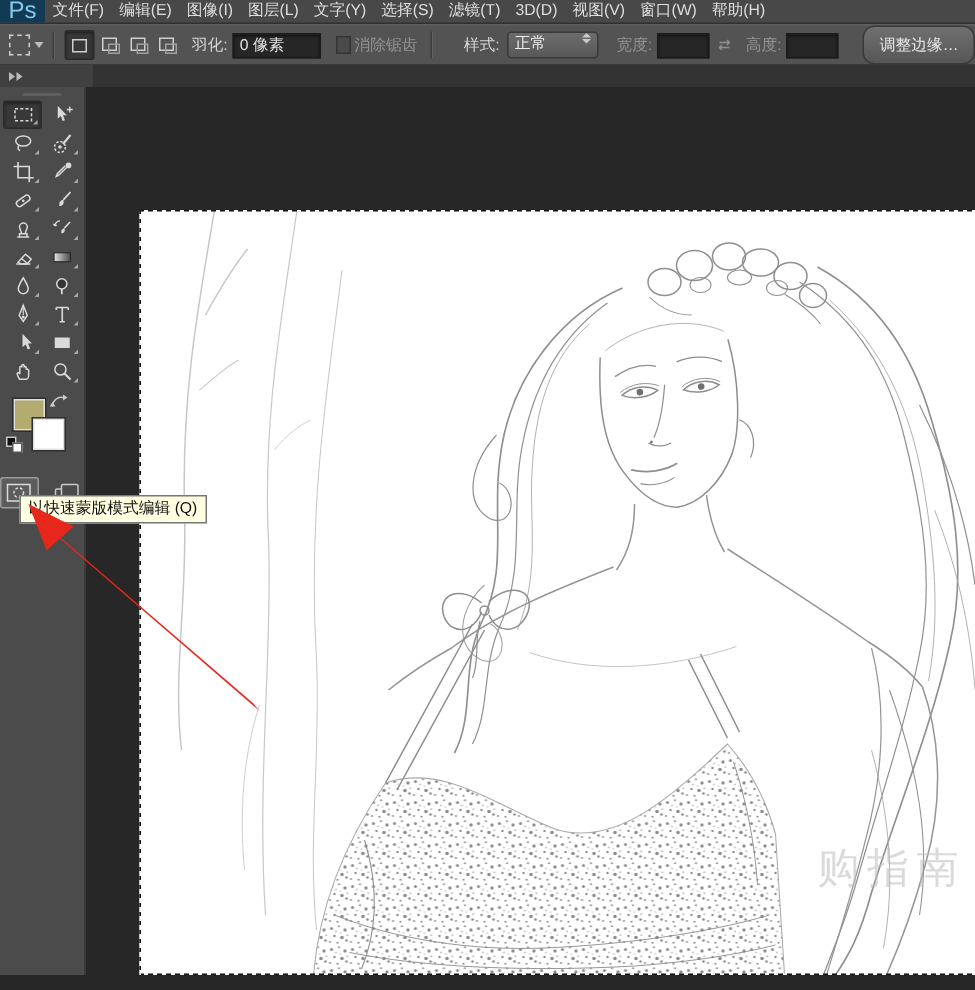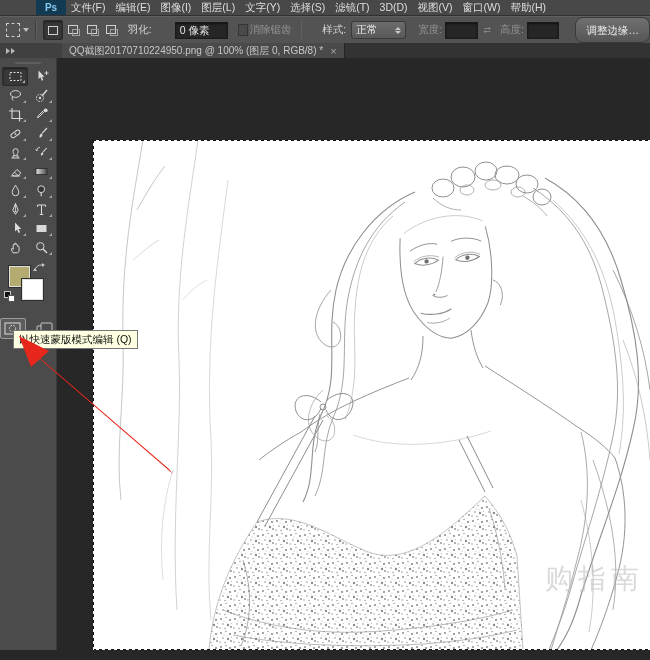--- a/index.html
+++ b/index.html
@@ -1,45 +1,45 @@
 <!DOCTYPE html>
 <html><head>
 <meta charset="utf-8">
 <style>
   html,body{margin:0;padding:0;background:#1b1b1b;}
   #app{position:relative;width:650px;height:660px;overflow:hidden;background:#272727;
        font-family:"Liberation Sans","DejaVu Sans",sans-serif;-webkit-font-smoothing:antialiased;}
   
   .menubar{position:absolute;left:0;top:0;width:650px;height:15px;background:#484848;
            display:flex;align-items:center;font-size:10.5px;color:#dedede;border-bottom:1px solid #303030;}
-  .pslogo{width:30px;height:15px;background:#123a52;color:#86c9f0;font-weight:bold;font-size:10px;
-          display:flex;align-items:center;justify-content:center;margin-left:36px;}
+  .pslogo{width:30px;height:15px;background:#123a52;color:#86c9f0;font-weight:normal;font-size:16px;
+          display:flex;align-items:center;justify-content:center;}
   .menu-item{padding:0 5px;line-height:15px;white-space:nowrap;cursor:default;}
   
   .optionsbar{position:absolute;left:0;top:16px;width:650px;height:26px;background:#535353;
               border-top:1px solid #606060;border-bottom:1px solid #2e2e2e;
               display:flex;align-items:center;font-size:10.5px;color:#d6d6d6;}
   .tp{margin-left:6px;display:flex;align-items:center;gap:3px;}
   .tp .box{width:12px;height:12px;border:1px dashed #cfcfcf;}
   .caret{width:0;height:0;border-left:3.5px solid transparent;border-right:3.5px solid transparent;border-top:4px solid #bdbdbd;}
   .vsep{width:1px;height:18px;background:#3d3d3d;border-right:1px solid #616161;margin:0 6px;}
   .modes{display:flex;gap:1px;}
   .mode{width:18px;height:18px;display:flex;align-items:center;justify-content:center;position:relative;border-radius:2px;}
   .mode.active{background:#383838;border:1px solid #2a2a2a;box-shadow:inset 0 1px 2px rgba(0,0,0,.5);}
   .mode .sq{width:8px;height:7px;border:1px solid #cfcfcf;display:block;}
   .mode .sq2{position:absolute;width:6px;height:5px;border:1px solid #9f9f9f;margin-left:6px;margin-top:6px;}
   .lbl{margin:0 3px 0 8px;white-space:nowrap;}
   .lbl.dis{color:#939393;}
   .inputbox{height:15px;line-height:15px;background:#262626;border:1px solid #1b1b1b;
             box-shadow:inset 0 1px 2px rgba(0,0,0,.6);color:#e3e3e3;padding:0 4px;}
-  .feather{width:58px;margin-left:20px;}
+  .feather{width:58px;}
   .small-in{width:30px;}
   .chk{width:10px;height:10px;background:#4a4a4a;border:1px solid #353535;margin-left:10px;}
   .dropdown{width:60px;height:16px;border:1px solid #393939;border-radius:3px;margin-left:2px;
-            background:linear-gradient(#6c6c6c,#585858);display:flex;align-items:center;
+            background:linear-gradient(#6c6c6c,#585858);display:flex;
             justify-content:space-between;padding:0 4px;color:#ececec;}
   .spin{display:flex;flex-direction:column;gap:1px;}
   .spin i{display:block;width:0;height:0;border-left:3px solid transparent;border-right:3px solid transparent;}
   .spin .up{border-bottom:3px solid #c9c9c9;}
   .spin .dn{border-top:3px solid #c9c9c9;}
   .refine{margin-left:16px;height:16px;line-height:16px;padding:4px 10px;border-radius:8px;
           background:linear-gradient(#707070,#565656);border:1px solid #3a3a3a;color:#e9e9e9;white-space:nowrap;}
   
   .tabbar{position:absolute;left:0;top:43px;width:650px;height:15px;background:#333;display:flex;align-items:stretch;}
   .panel-top{width:56px;background:#404040;display:flex;align-items:center;padding-left:6px;}
@@ -146,24 +146,20 @@
     <div class="refine">调整边缘…</div>
   </div>
 
   <div class="tabbar">
     <div class="panel-top">
       <span class="dblchev">
           <i></i>
           <i></i>
         </span>
     </div>
-    <div class="doc-tab">
-      <span>QQ截图20170710224950.png @ 100% (图层 0, RGB/8) *</span>
-      <span class="tab-close">×</span>
-    </div>
   </div>
 
   <div class="toolspanel">
     <div class="grip"></div>
 
     <div class="tools">
 
       <span class="tool selected fly">
         <svg width="15" height="15" viewBox="0 0 15 15">
             <rect x="2" y="3.5" width="11" height="8" fill="none" stroke="#d9d9d9" stroke-dasharray="2 1.5"></rect>

